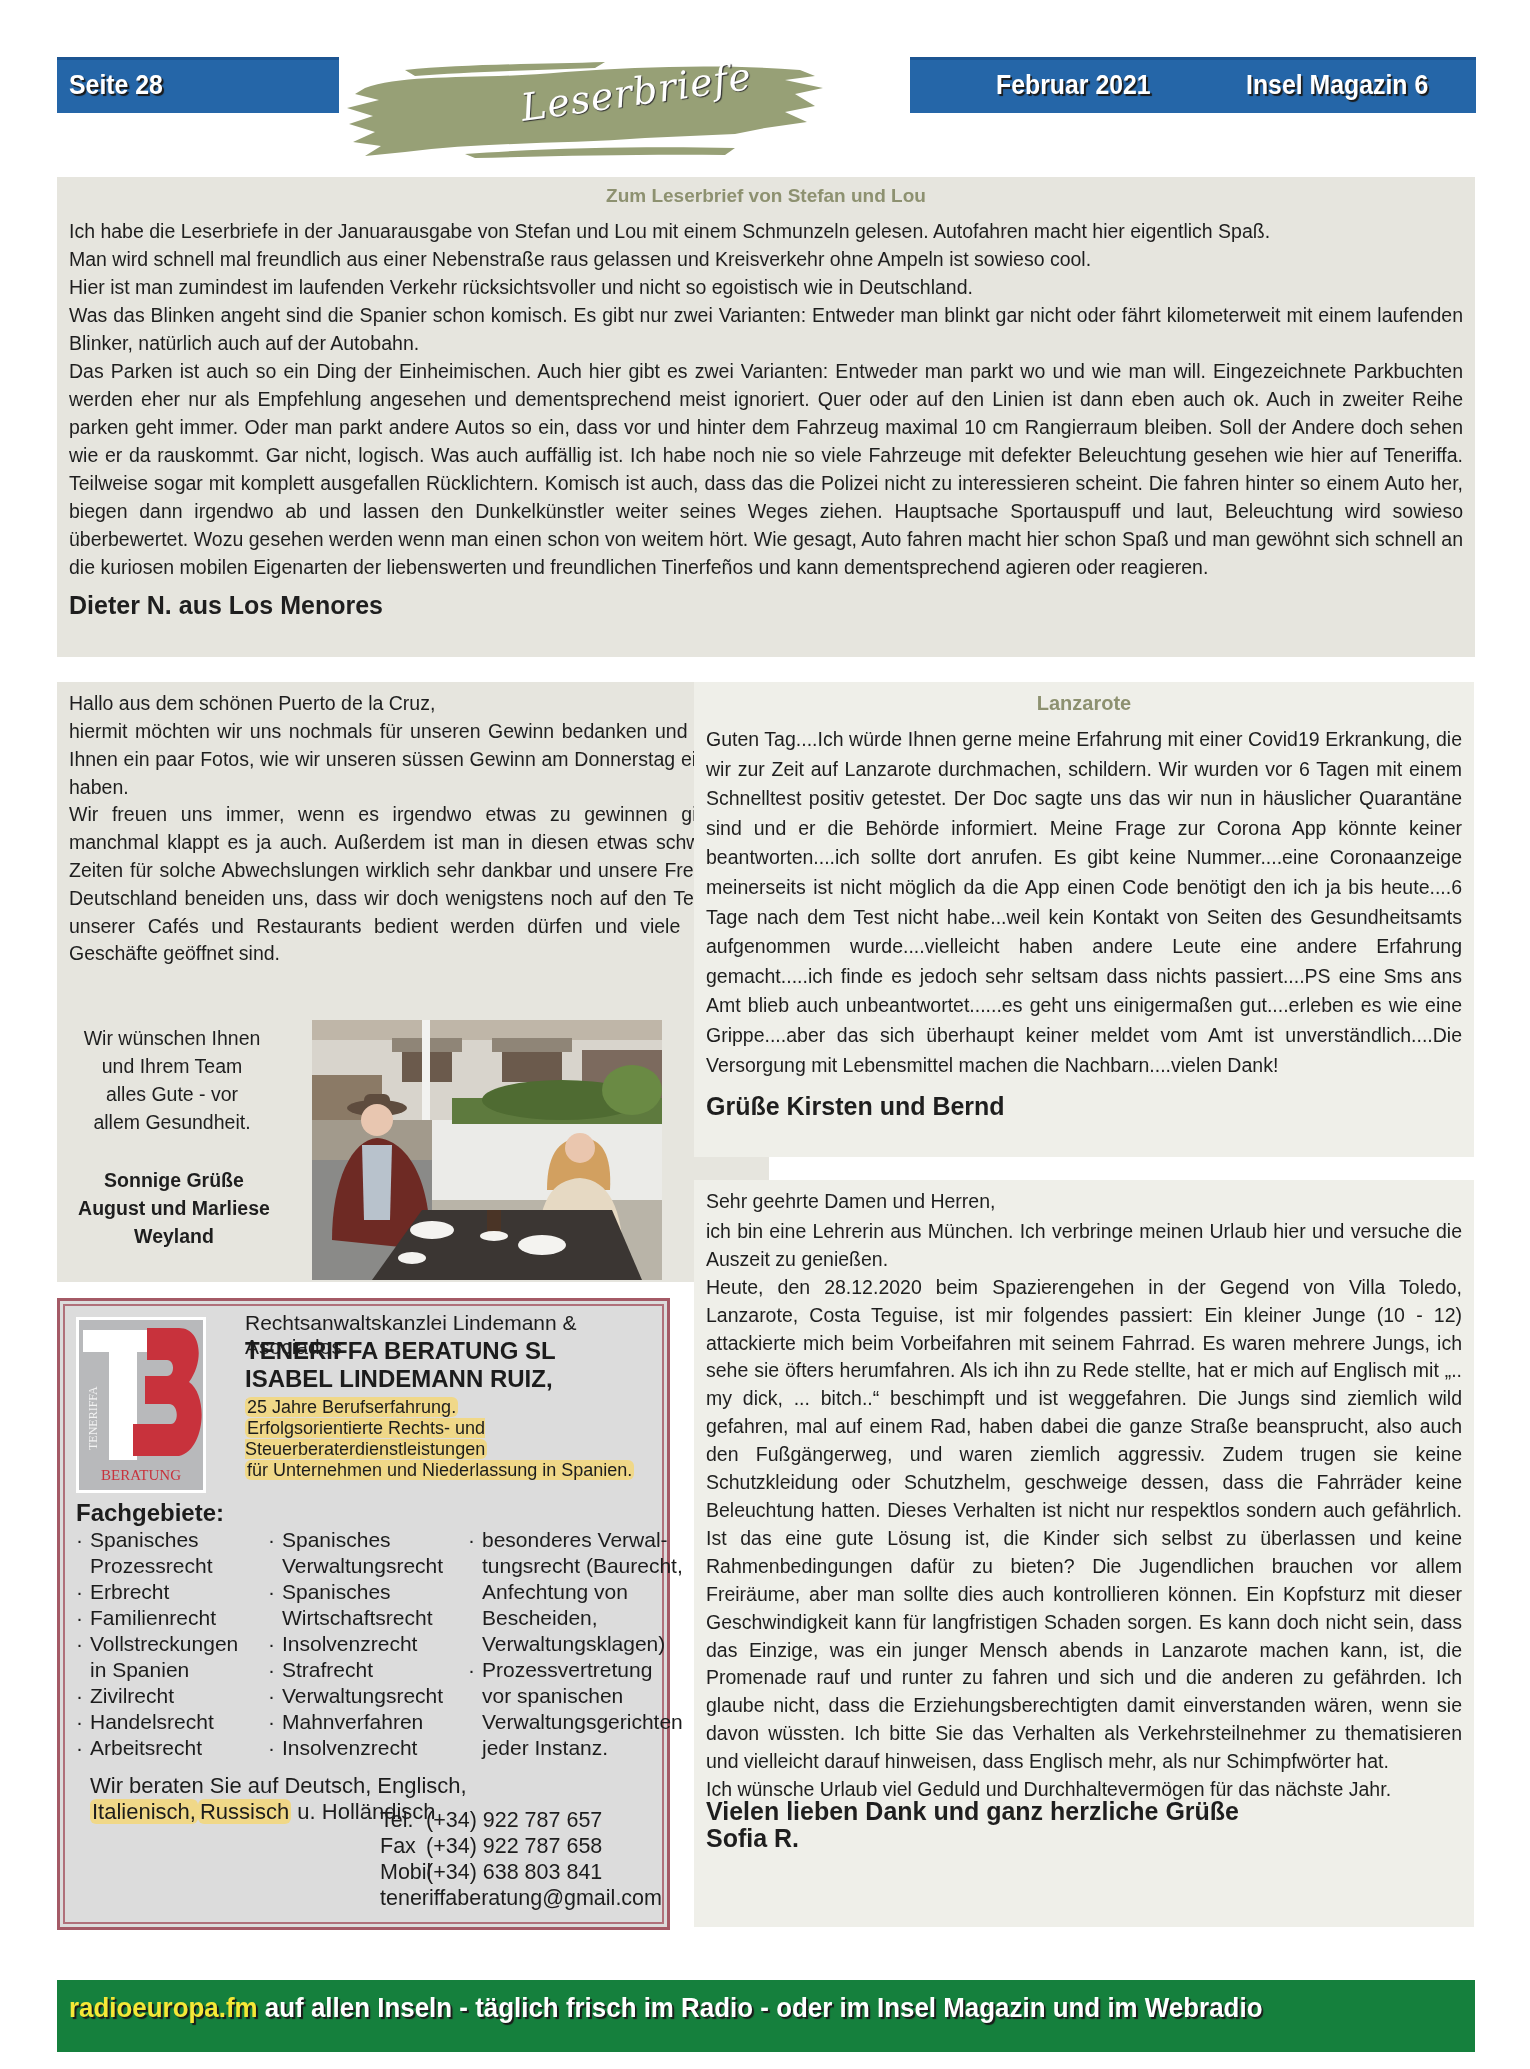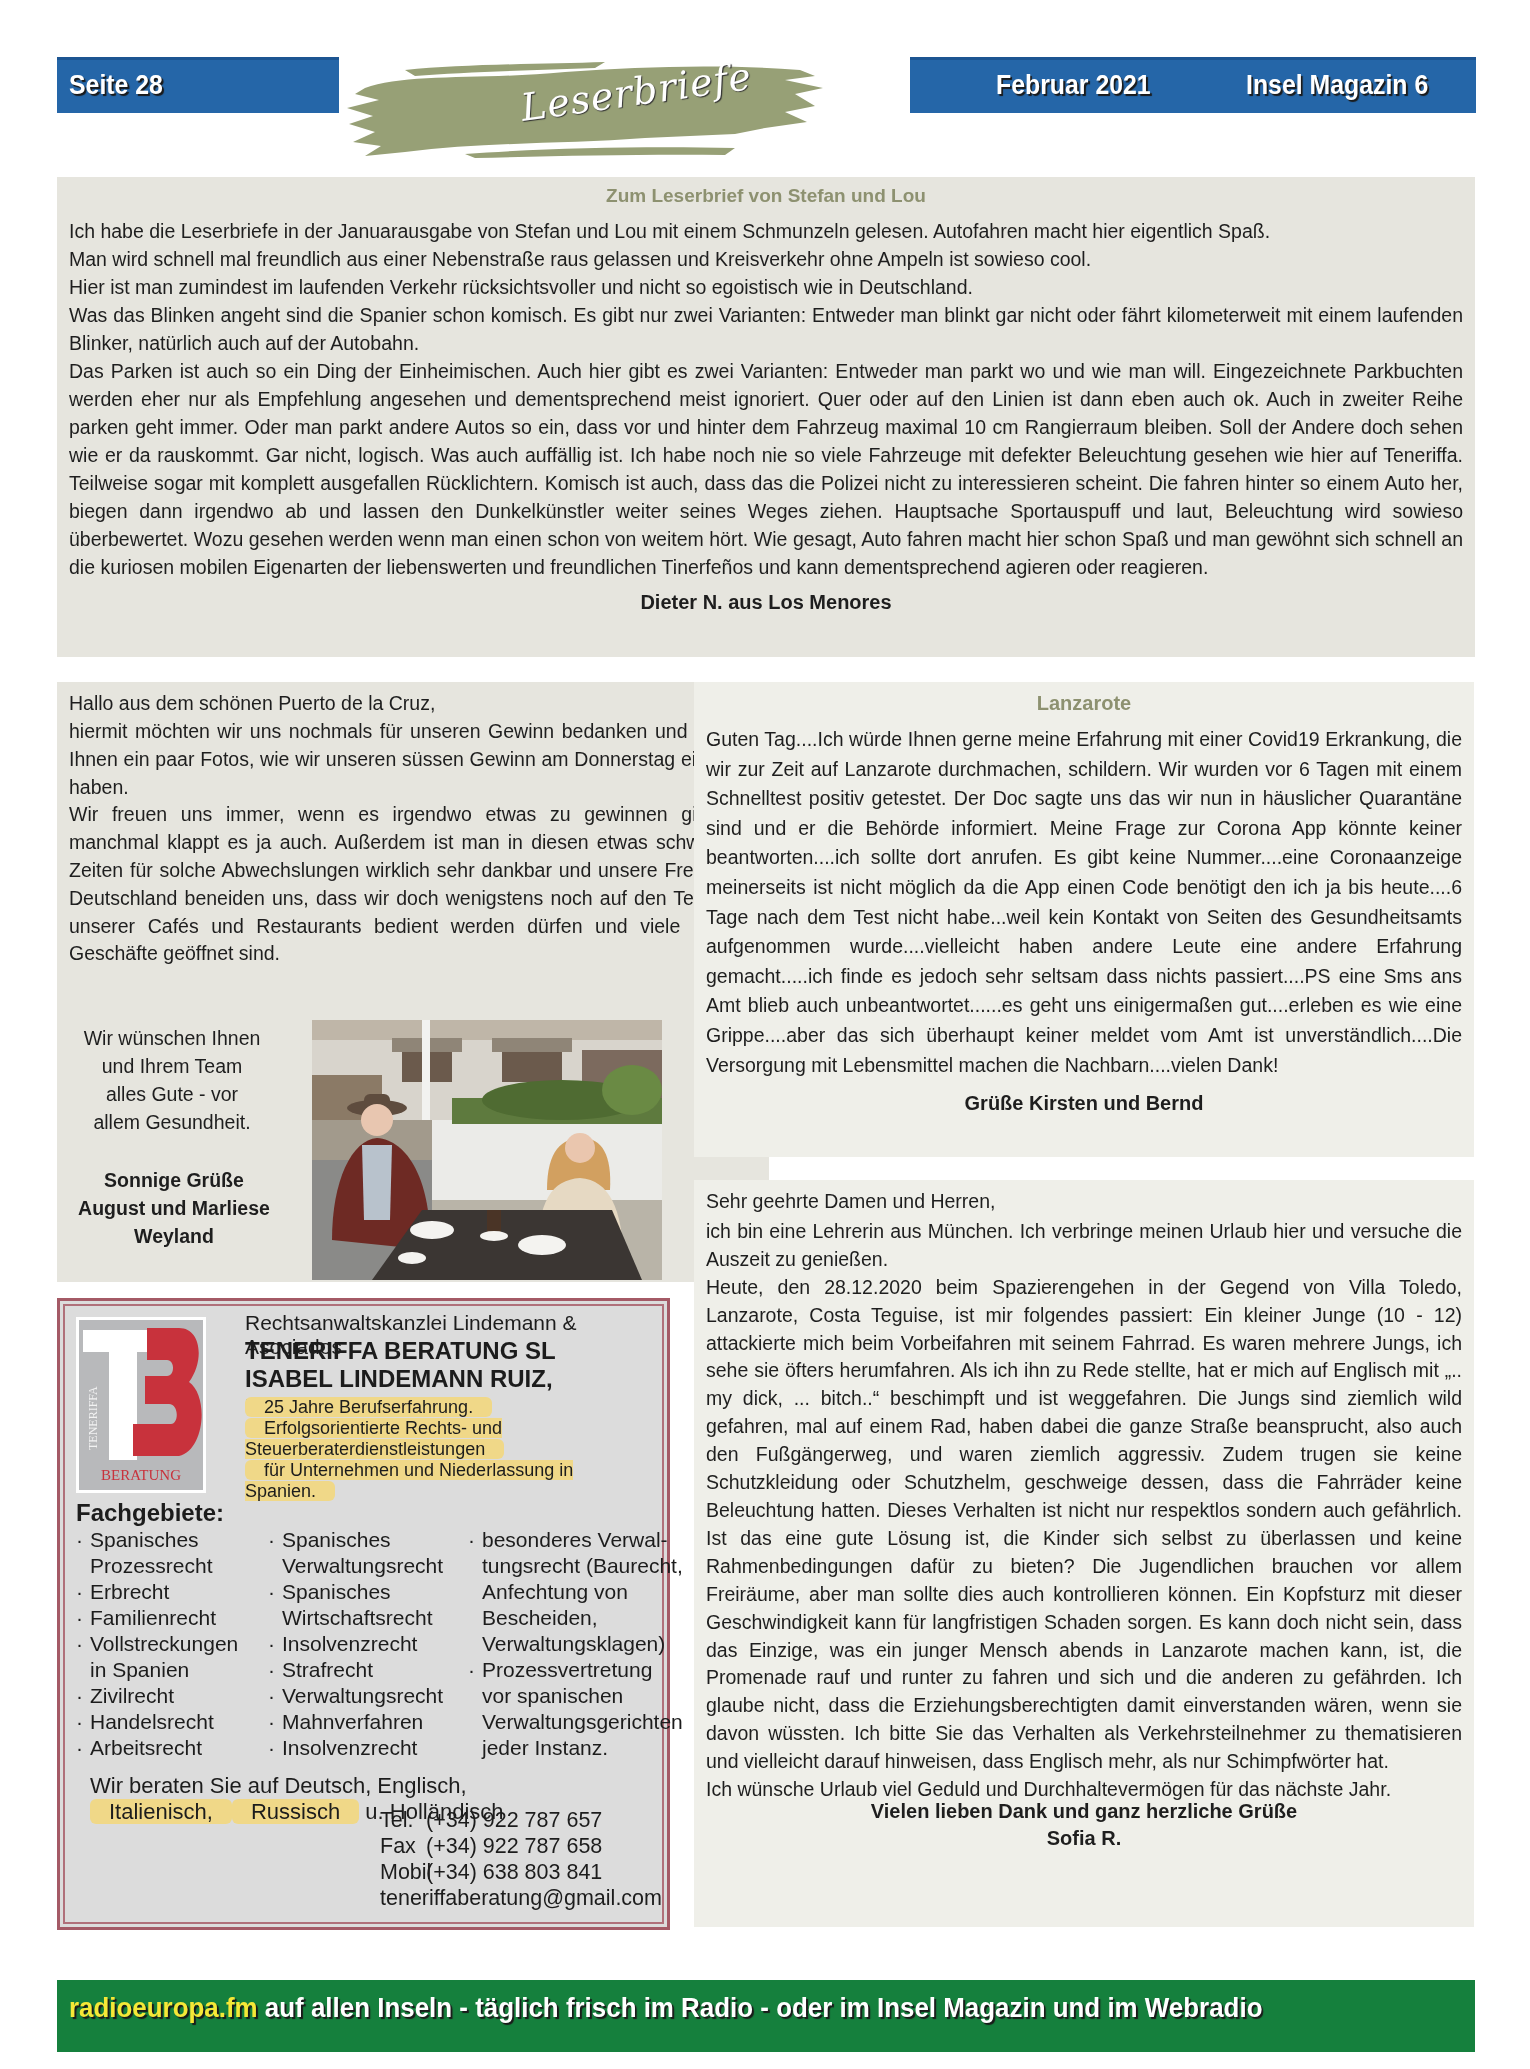--- a/index.html
+++ b/index.html
@@ -18,21 +18,21 @@
 
   .brush { position: absolute; left: 345px; top: 58px; width: 480px; height: 100px; }
   .brush-title { position: absolute; left: 520px; top: 70px; font-family: "DejaVu Serif", serif; font-style: italic;
     font-size: 38px; color: #fff; transform: rotate(-8deg); text-shadow: 1px 1px 1px #333; letter-spacing: 1px; }
 
   
   .box { position: absolute; background: #e6e5de; }
   .box-light { background: #efefe9; }
   .p { font-size: 19.5px; line-height: 28px; text-align: justify; }
   .heading-olive { color: #8d9170; font-weight: bold; font-size: 19px; text-align: center; }
-  .sig { font-weight: bold; font-size: 20px; text-align: center; }
+  .sig { font-weight: bold; font-size: 25px; text-align: left; }
 
   #box1 { left: 57px; top: 177px; width: 1418px; height: 480px; padding: 4px 12px 0 12px; }
   #box1 .heading-olive { margin-top: 4px; margin-bottom: 10px; }
   #box1 .sig { margin-top: 10px; }
 
   #box2 { left: 57px; top: 682px; width: 712px; height: 600px; padding: 8px 10px 0 12px; }
   #box2 .p { line-height: 27.8px; }
   #box2 .greeting { font-size: 19.5px; line-height: 26px; margin-bottom: 2px; }
   .wish { position: absolute; left: 10px; top: 342px; width: 210px; text-align: center; font-size: 19.5px; line-height: 28px; }
   .wish-sig { position: absolute; left: 6px; top: 484px; width: 222px; text-align: center; font-weight: bold; font-size: 19.5px; line-height: 28px; }
@@ -45,21 +45,21 @@
 
   #box4 { left: 694px; top: 1180px; width: 780px; height: 747px; padding: 8px 12px 12px 12px; }
   #box4 .p { line-height: 27.9px; }
   #box4 .sig { line-height: 27px; margin-top: -6px; }
 
   
   .ad { position: absolute; left: 57px; top: 1298px; width: 613px; height: 632px; background: #dcdcdc;
     border: 3px solid #a45a66; box-shadow: inset 0 0 0 3px #dcdcdc, inset 0 0 0 5px #b0707a; font-family: "Liberation Sans Narrow", "Liberation Sans", sans-serif; color: #1c1c1c; }
   .ad .logo { position: absolute; left: 16px; top: 16px; width: 130px; height: 176px; background: #b8b9bb; border: 3px solid #fff; }
   .ad-line { position: absolute; left: 185px; font-size: 22px; }
-  .hl { background: #f0d888; border-radius: 6px; padding: 0 19px; }
+  .hl { background: #f0d888; border-radius: 6px; padding: 0 2px; }
   .fach-title { position: absolute; left: 16px; top: 198px; font-size: 24px; font-weight: bold; }
   .fach-col { position: absolute; top: 226px; font-size: 21px; line-height: 26px; }
   .fach-col div { white-space: nowrap; }
   .dot { display: inline-block; width: 14px; }
   .lang { position: absolute; left: 30px; top: 472px; font-size: 22px; }
   .addr { position: absolute; left: 16px; top: 506px; font-size: 21.5px; line-height: 26px; }
   .contact { position: absolute; left: 320px; top: 506px; font-size: 21.5px; line-height: 26px; }
 
   
   .footer { position: absolute; left: 57px; top: 1952px; width: 1418px; height: 72px; background: #15803d; margin-top: 28px; }

